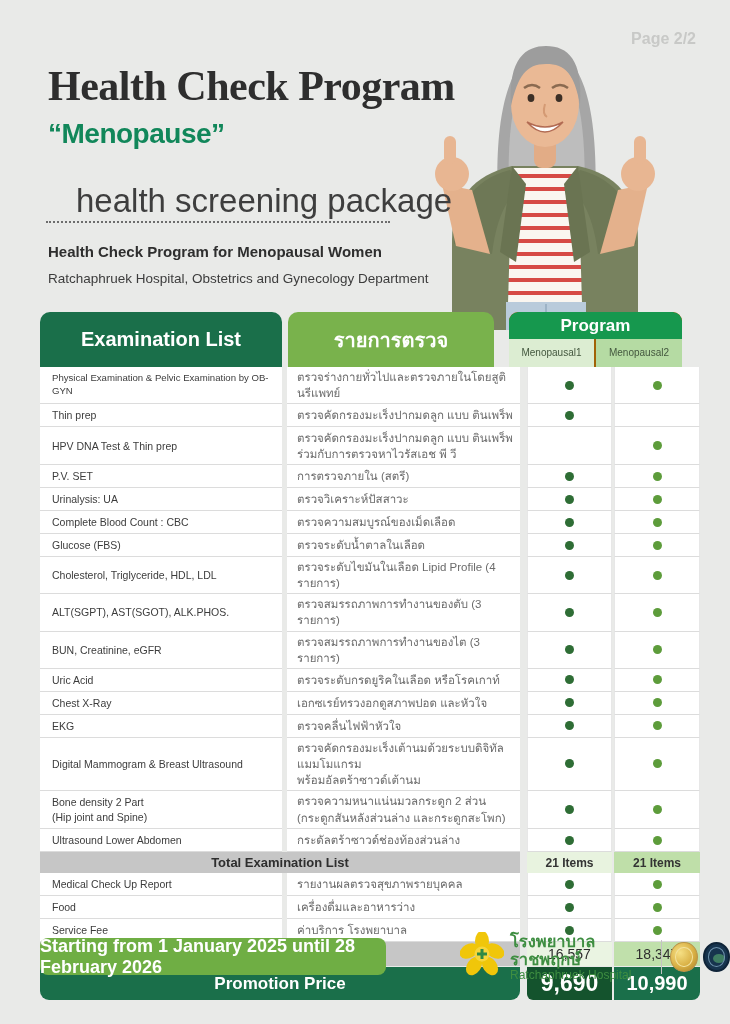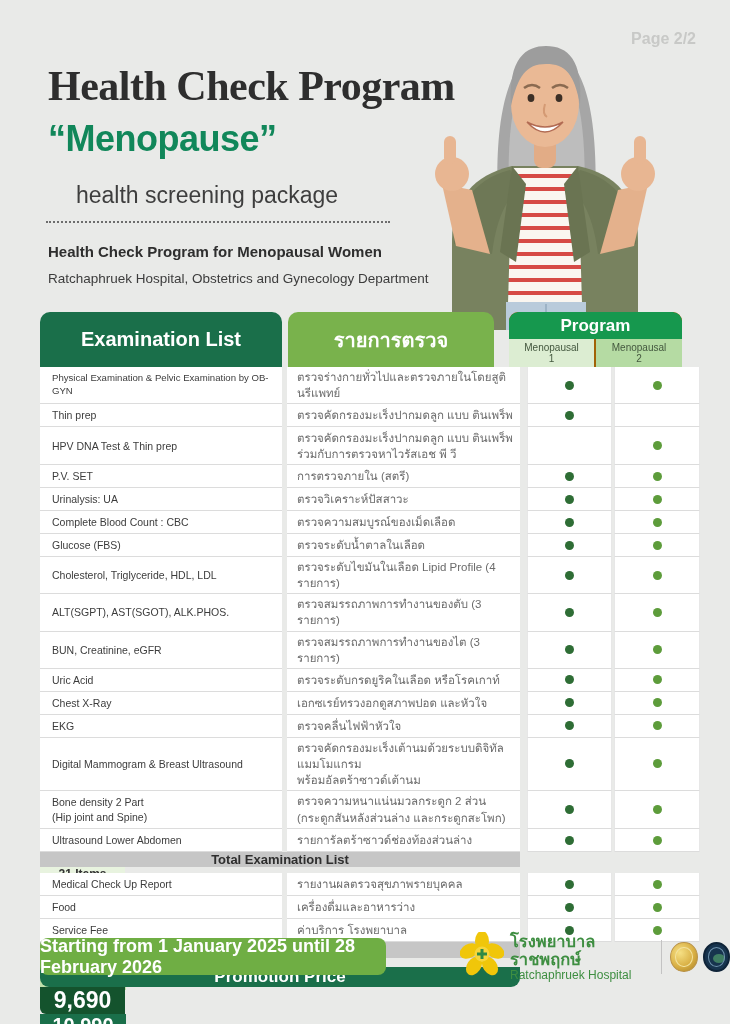--- a/index.html
+++ b/index.html
@@ -5,54 +5,54 @@
   * { margin:0; padding:0; box-sizing:border-box; }
   html,body { background:#cfd0ce; }
   .page {
     position:relative; width:730px; height:1024px; margin:0 auto;
     background:#e9eae8; overflow:hidden;
     font-family:"Liberation Sans","DejaVu Sans",sans-serif; color:#333;
   }
   
   .page-num { position:absolute; top:30px; right:34px; font-size:16px; color:#c8c9c7; font-weight:bold; }
   .title { position:absolute; left:48px; top:62px; font-size:42px; font-weight:bold; color:#2e2e2e; letter-spacing:-0.5px;font-family:Liberation Serif, serif; }
-  .quote-title { position:absolute; left:48px; top:118px; font-size:36px; font-weight:bold; color:#11875a; letter-spacing:-0.5px; }
-  .subtitle { position:absolute; left:76px; top:182px; font-size:23px; color:#3e3e3e; }
+  .quote-title { position:absolute; left:48px; top:118px; font-size:28px; font-weight:bold; color:#11875a; letter-spacing:-0.5px; }
+  .subtitle { position:absolute; left:76px; top:182px; font-size:33px; color:#3e3e3e; }
   .dotted-divider { position:absolute; left:46px; top:221px; width:344px; border-top:2px dotted #6d6d6d; }
   .program-for { position:absolute; left:48px; top:243px; font-size:15px; font-weight:bold; color:#2e2e2e; }
   .department { position:absolute; left:48px; top:271px; font-size:13.5px; color:#3c3c3c; }
   
   .photo { position:absolute; left:360px; top:22px; width:370px; height:308px; z-index:0; }
   
   .table { position:absolute; left:40px; top:312px; width:660px; z-index:1; font-size:11px; }
   .hdr-row { display:flex; height:55px; }
   .hdr-exam { width:242px; margin-right:6px; background:#1a6f4a; border-radius:10px 10px 0 0;
               color:#fff; font-size:20px; font-weight:bold; display:flex; align-items:center; justify-content:center; }
   .hdr-thai { width:206px; margin-right:15px; background:#79b24c; border-radius:10px 10px 0 0;
               color:#fff; font-size:20px; font-weight:bold; display:flex; align-items:center; justify-content:center; }
   .hdr-prog { width:173px; background:#a16207; border-radius:9px 9px 0 0; overflow:hidden; }
   .hdr-prog-title { height:27px; background:#16984e; color:#fff; font-size:17px; font-weight:bold;
                     display:flex; align-items:center; justify-content:center; border-radius:9px 9px 0 0; }
   .hdr-prog-sub { display:flex; height:28px; }
-  .sub1,.sub2 { width:85px; display:flex; flex-direction:column; align-items:center; justify-content:center;
+  .sub1,.sub2 { width:85px; display:flex; flex-direction:row; align-items:center; justify-content:center;
                 font-size:10px; line-height:1.15; color:#44583f; }
   .sub1 { background:#dcedd2; margin-right:2px; }
   .sub2 { width:86px; background:#b5dba3; }
   .trow { display:flex; }
   .cell { background:#fff; border-bottom:1px solid #dcdcdc; display:flex; align-items:center; min-height:23px; }
   .trow.tall .cell { min-height:38px; }
   .c-en { width:242px; margin-right:5px; padding:2px 2px 2px 12px; font-size:10.5px; color:#3c3c3c; white-space:pre-line; line-height:1.35; }
   .c-en.small { font-size:9.6px; }
   .c-th { width:233px; margin-right:7px; padding:2px 4px 2px 10px; font-size:11.5px; color:#6b6b6b; white-space:pre-line; line-height:1.4; }
   .c-p1 { width:85px; margin-right:2px; justify-content:center; border-left:1px solid #e7e7e7; border-right:1px solid #e7e7e7; }
   .c-p2 { width:86px; justify-content:center; border-left:1px solid #e7e7e7; border-right:1px solid #e7e7e7; }
   .dot { width:9px; height:9px; border-radius:50%; display:inline-block; }
   .d1 { background:#2e6d35; }
   .d2 { background:#5d9c3b; }
-  .band-row { display:flex;flex-direction:column; }
+  .band-row { display:flex; }
   .band-label { width:480px; margin-right:7px; background:#c6c6c6; color:#2e2e2e; font-weight:bold;
                 display:flex; align-items:center; justify-content:center; }
   .band-v1 { width:85px; margin-right:2px; display:flex; align-items:center; justify-content:center; }
   .band-v2 { width:86px; display:flex; align-items:center; justify-content:center; }
   .total-row { height:21px; font-size:13px; }
   .total-row .band-v1 { background:#e8f3df; font-size:12px; font-weight:bold; color:#333; }
   .total-row .band-v2 { background:#bfdfa9; font-size:12px; font-weight:bold; color:#333; }
   .normal-row { height:24px; font-size:14px; }
   .normal-row .band-v1 { background:#eaf4e2; font-size:14px; color:#2e2e2e; }
   .normal-row .band-v2 { background:#c0e0ab; font-size:14px; color:#2e2e2e; }
@@ -311,21 +311,21 @@
 (กระดูกสันหลังส่วนล่าง และกระดูกสะโพก)</div>
           <div class="cell c-p1">
             <span class="dot d1"></span>
           </div>
           <div class="cell c-p2">
             <span class="dot d2"></span>
           </div>
         </div>
         <div class="trow">
           <div class="cell c-en">Ultrasound Lower Abdomen</div>
-          <div class="cell c-th">รายการัลตร้าซาวด์ช่องท้องส่วนล่าง</div>
+          <div class="cell c-th">กระดัลตร้าซาวด์ช่องท้องส่วนล่าง</div>
           <div class="cell c-p1">
             <span class="dot d1"></span>
           </div>
           <div class="cell c-p2">
             <span class="dot d2"></span>
           </div>
         </div>
       </div>
 
     <div class="band-row total-row">

